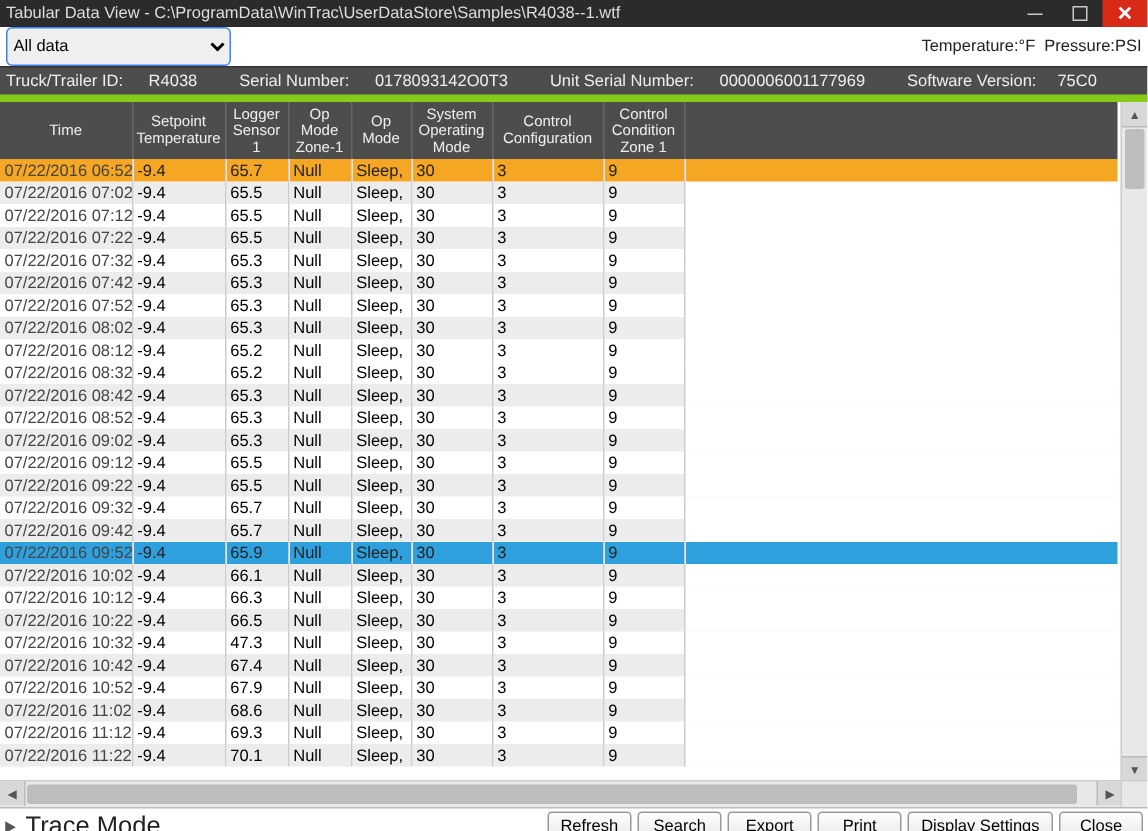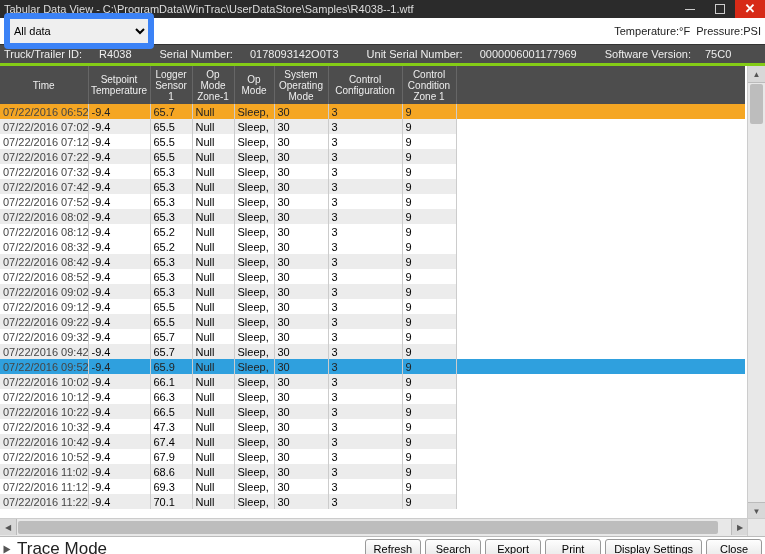--- a/index.html
+++ b/index.html
@@ -44,38 +44,38 @@
   .filterbar {
     display: flex;
     align-items: center;
     height: 22px;
     padding: 2px 4px;
     background: #fff;
     gap: 6px;
   }
   .filterbar select {
     width: 150px;
-    height: 36px;
+    height: 26px;
     font-size: 11px;
-    border: 6px solid #3b82f6;
+    border: 1px solid #3b82f6;
     border-radius: 4px;
   }
   .filterbar .spacer { flex: 1; }
   .filterbar .unitlab { font-size: 11px; color: #222; }
   .filterbar .unitlab b { font-weight: 400; }
 
   
   .infobar {
     display: flex;
     align-items: center;
     height: 18px;
     background: #4d4d4d;
     color: #eee;
     border-top: 1px solid #333;
-    border-bottom: 3px solid #84cc16;
+    border-bottom: 5px solid #84cc16;
     font-size: 11px;
     padding-left: 4px;
   }
   .infobar span { margin-right: 14px; white-space: nowrap; }
 
   
   .tablewrap {
     height: 470px;
     background: #fff;
     position: relative;

